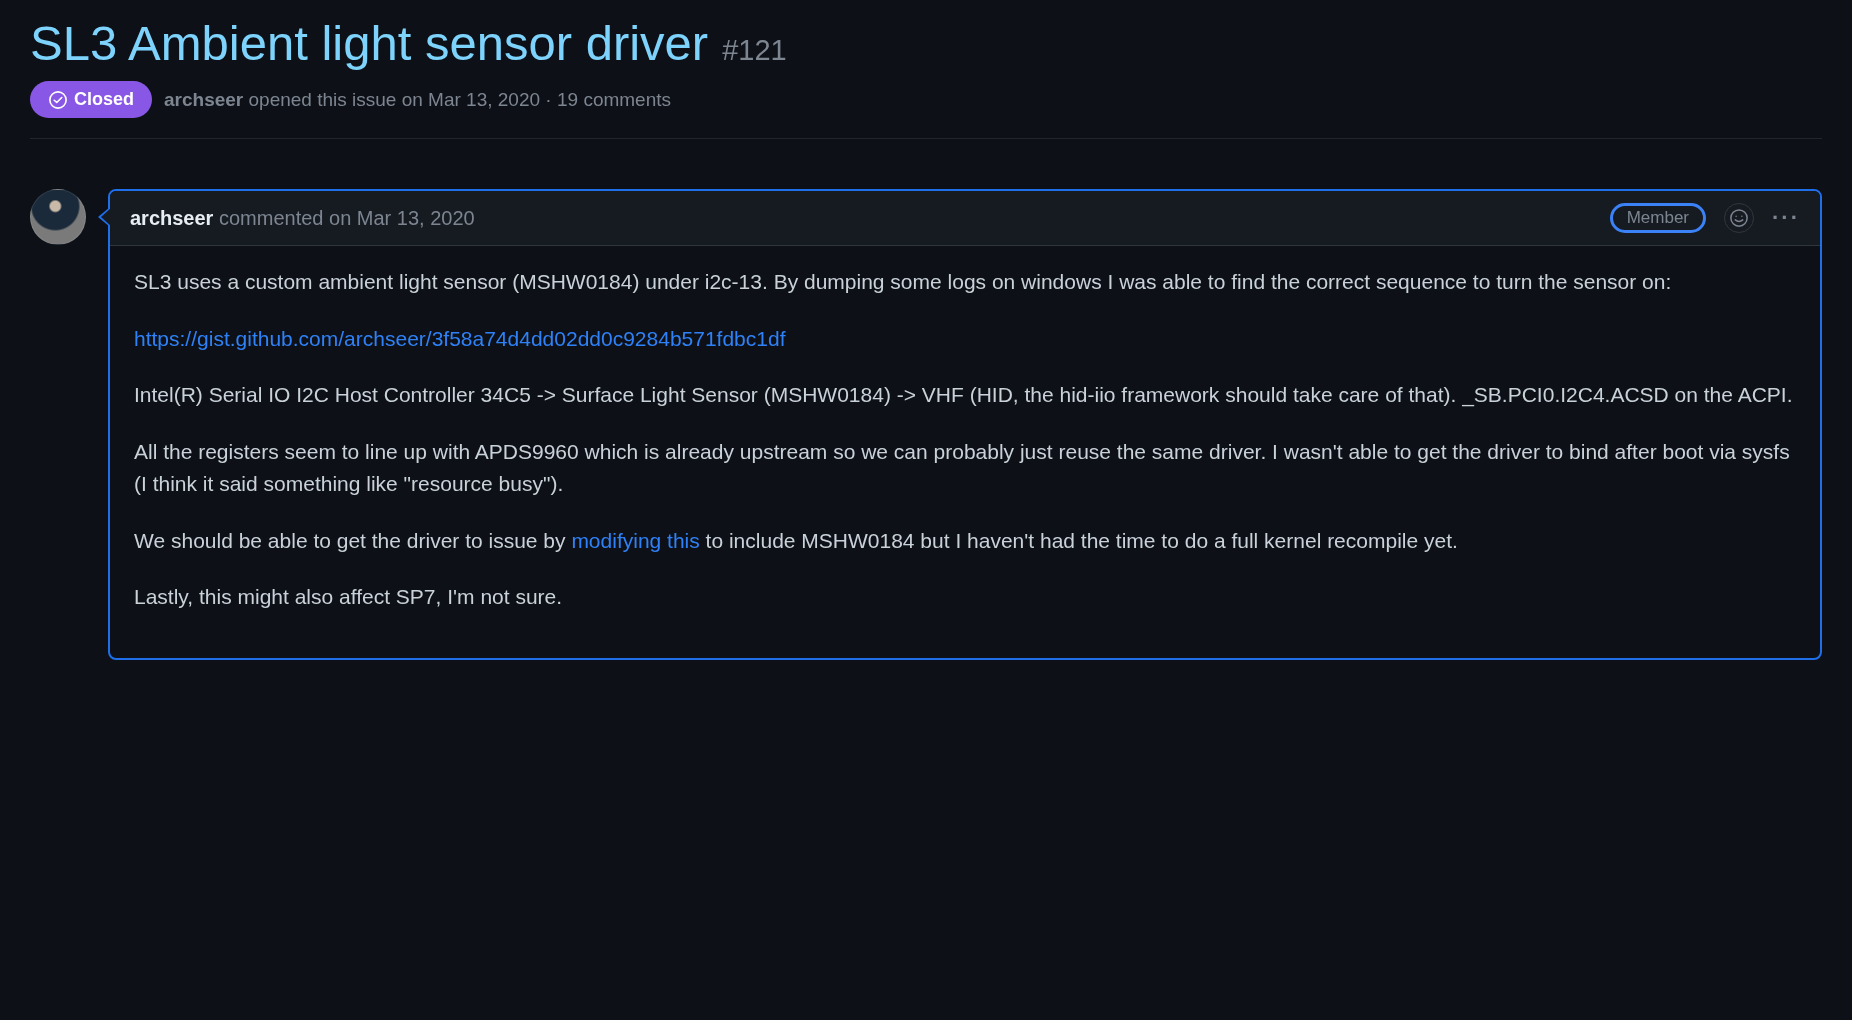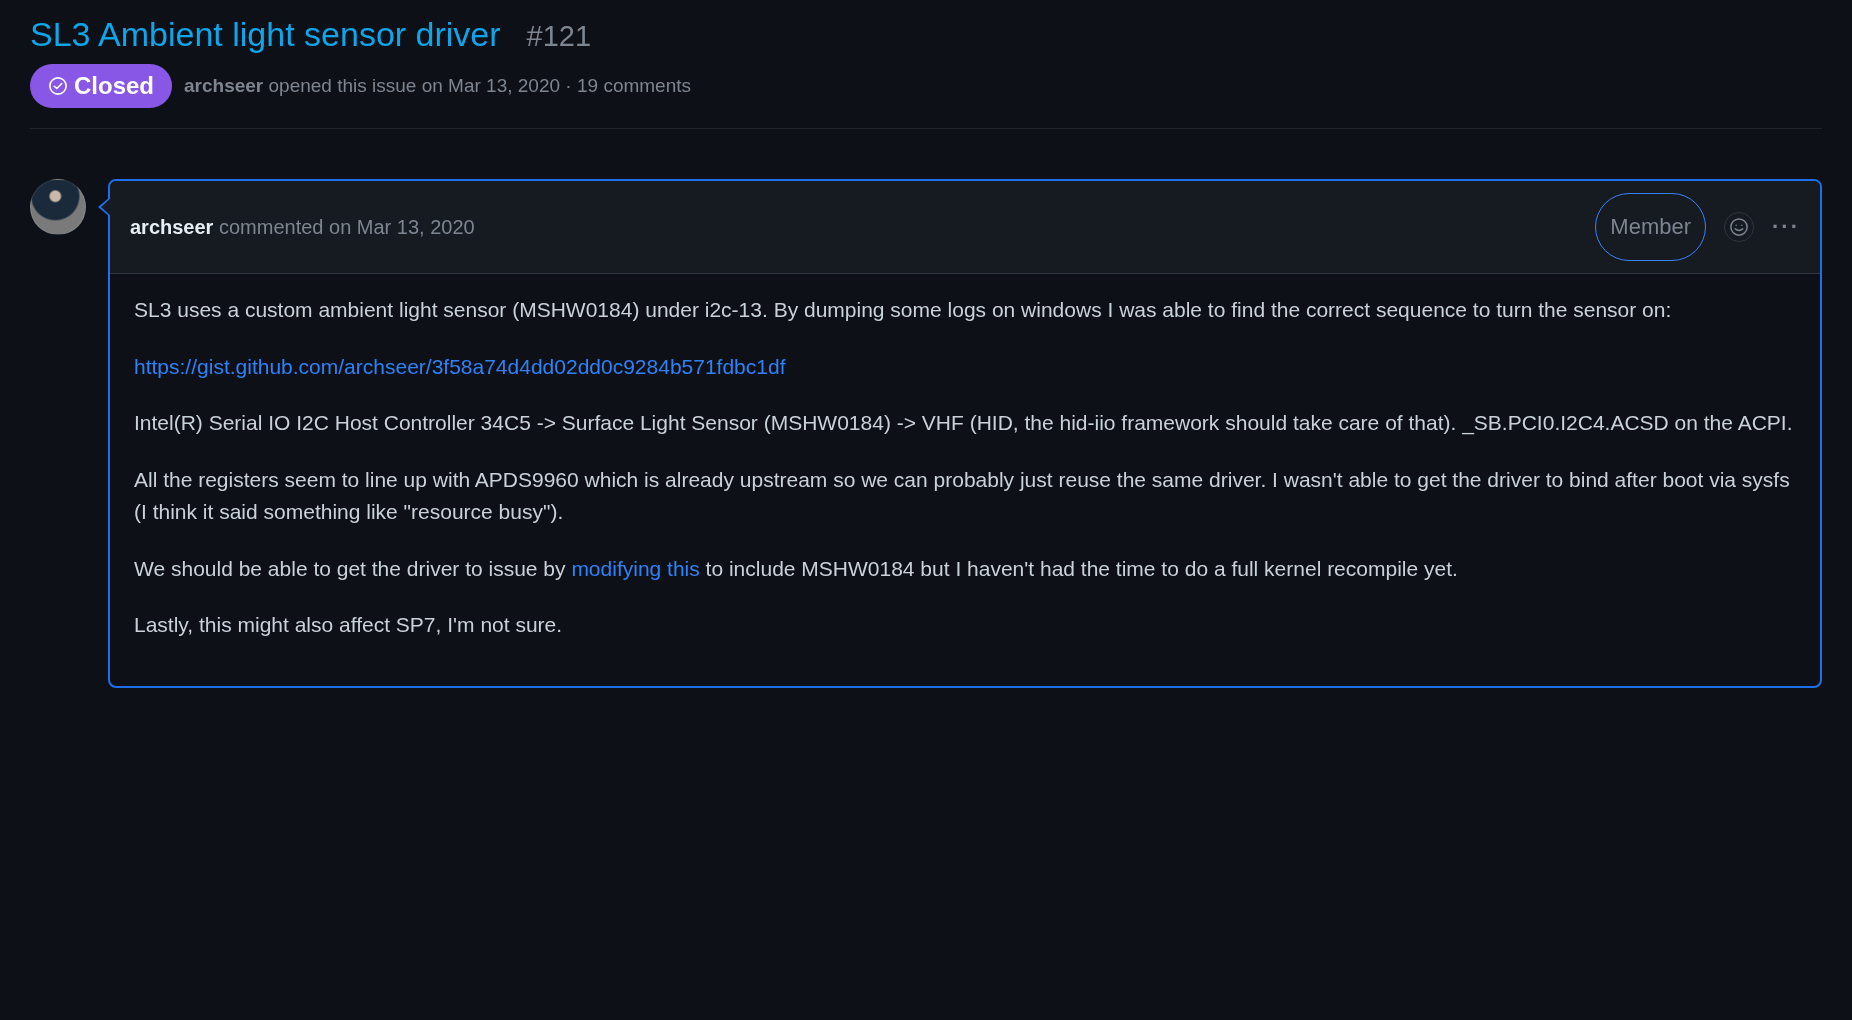--- a/index.html
+++ b/index.html
@@ -15,24 +15,24 @@
   .container {
     padding: 15px 30px;
   }
   .issue-title-row {
     display: flex;
     align-items: baseline;
     flex-wrap: wrap;
     margin-bottom: 10px;
   }
   .issue-title {
-    font-size: 34px;
+    font-size: 49px;
     font-weight: 400;
-    color: #0ea5e9;
-    margin-right: 26px;
+    color: #7dd3fc;
+    margin-right: 14px;
   }
   .issue-number {
     font-size: 29px;
     font-weight: 300;
     color: #7d8590;
   }
   .meta-row {
     display: flex;
     align-items: center;
     gap: 12px;
@@ -40,21 +40,21 @@
     padding-bottom: 20px;
     border-bottom: 1px solid #21262d;
   }
   .status-badge {
     display: inline-flex;
     align-items: center;
     gap: 6px;
     background: #8957e5;
     color: #fff;
     font-weight: 600;
-    font-size: 24px;
+    font-size: 18px;
     padding: 8px 18px;
     border-radius: 9999px;
   }
   .status-badge svg { width: 20px; height: 20px; }
   .meta-text {
     font-size: 19px;
     color: #7d8590;
   }
   .meta-text .author-strong {
     font-weight: 600;
@@ -118,25 +118,25 @@
   }
   .comment-header .left .ts-link {
     color: #7d8590;
   }
   .comment-header .right {
     display: flex;
     align-items: center;
     gap: 18px;
   }
   .member-badge {
-    font-size: 22px;
-    color: #7d8590;
-    border: 1px solid #3b82f6;
+    font-size: 17px;
+    color: #7d8590;
+    border: 3px solid #3b82f6;
     border-radius: 9999px;
-    padding: 20px 14px;
+    padding: 2px 14px;
     font-weight: 500;
   }
   .icon-btn {
     display: inline-flex;
     align-items: center;
     justify-content: center;
     color: #7d8590;
     cursor: pointer;
   }
   .icon-btn.react {

